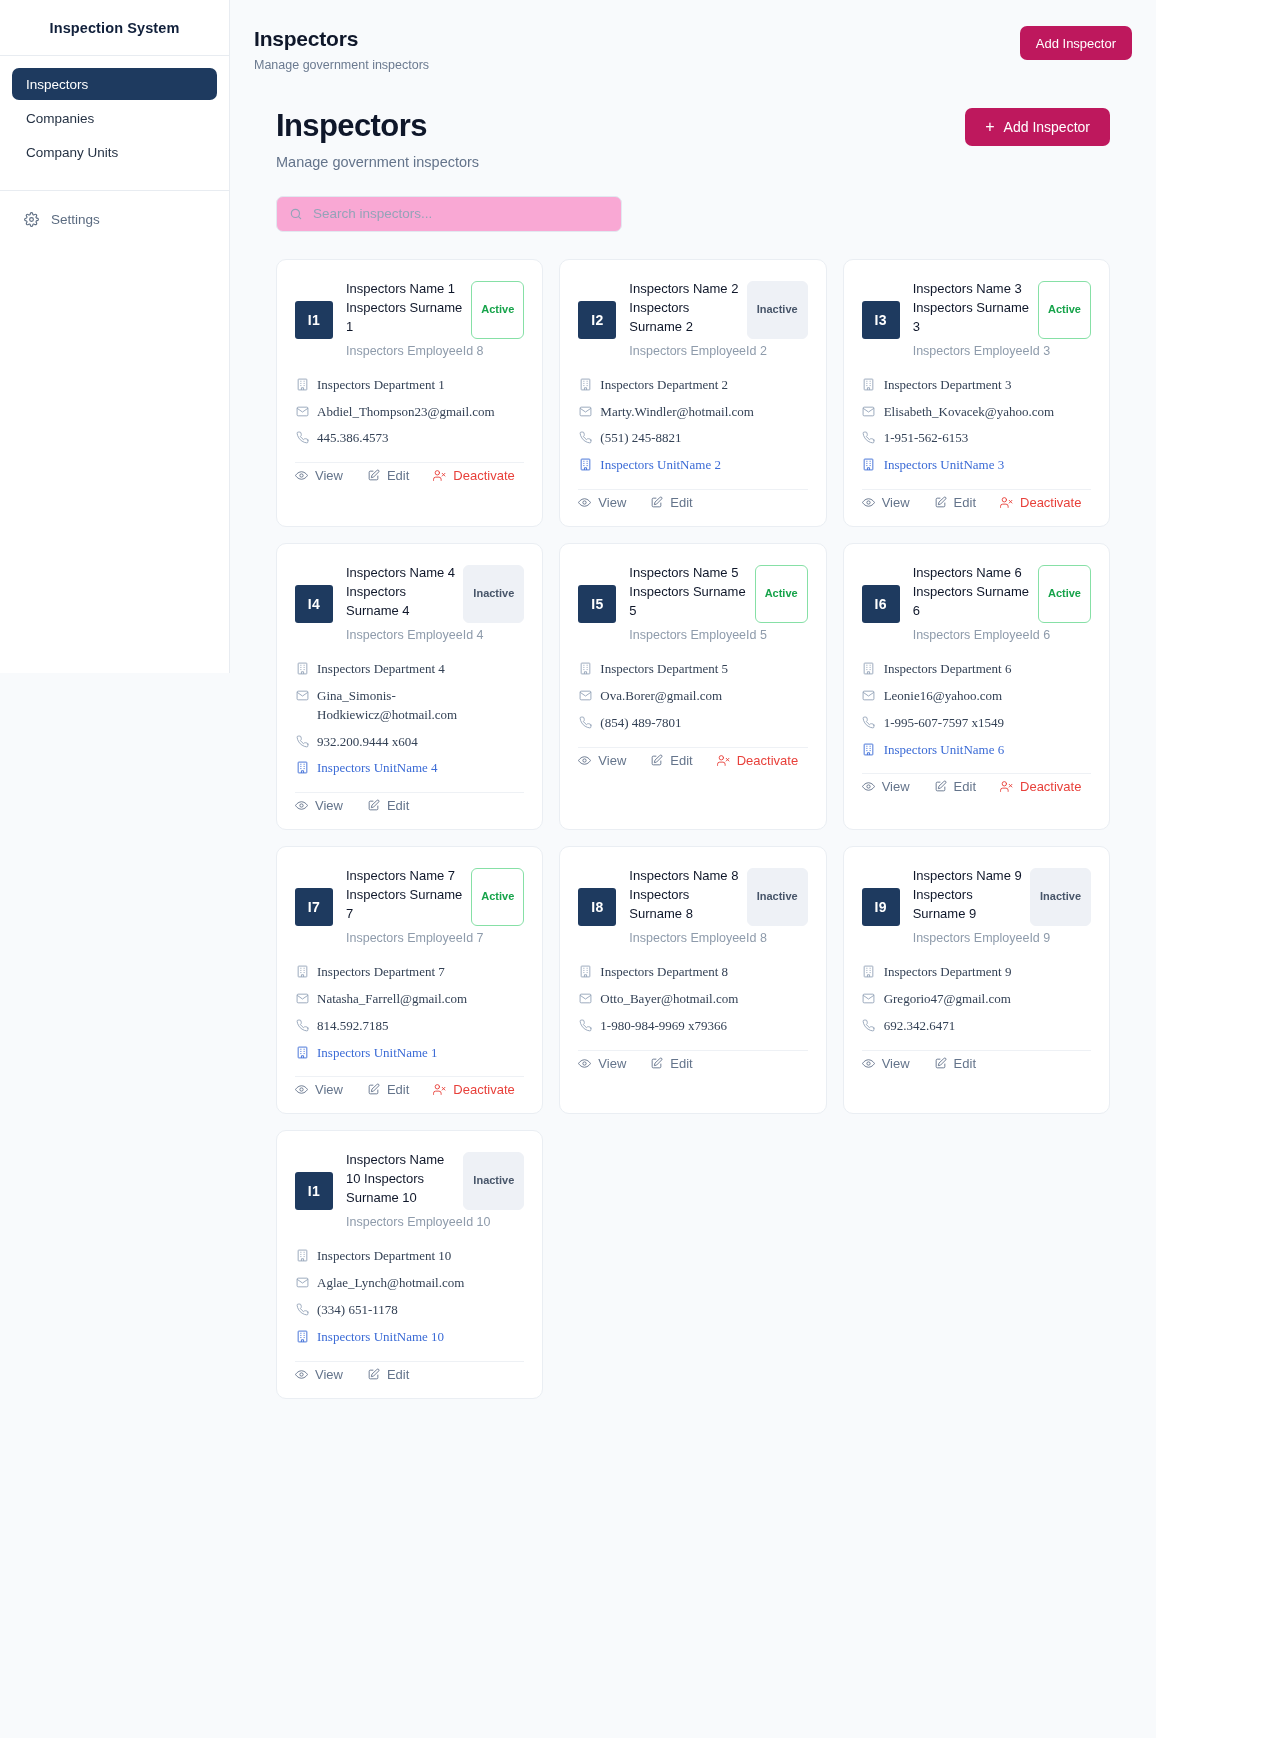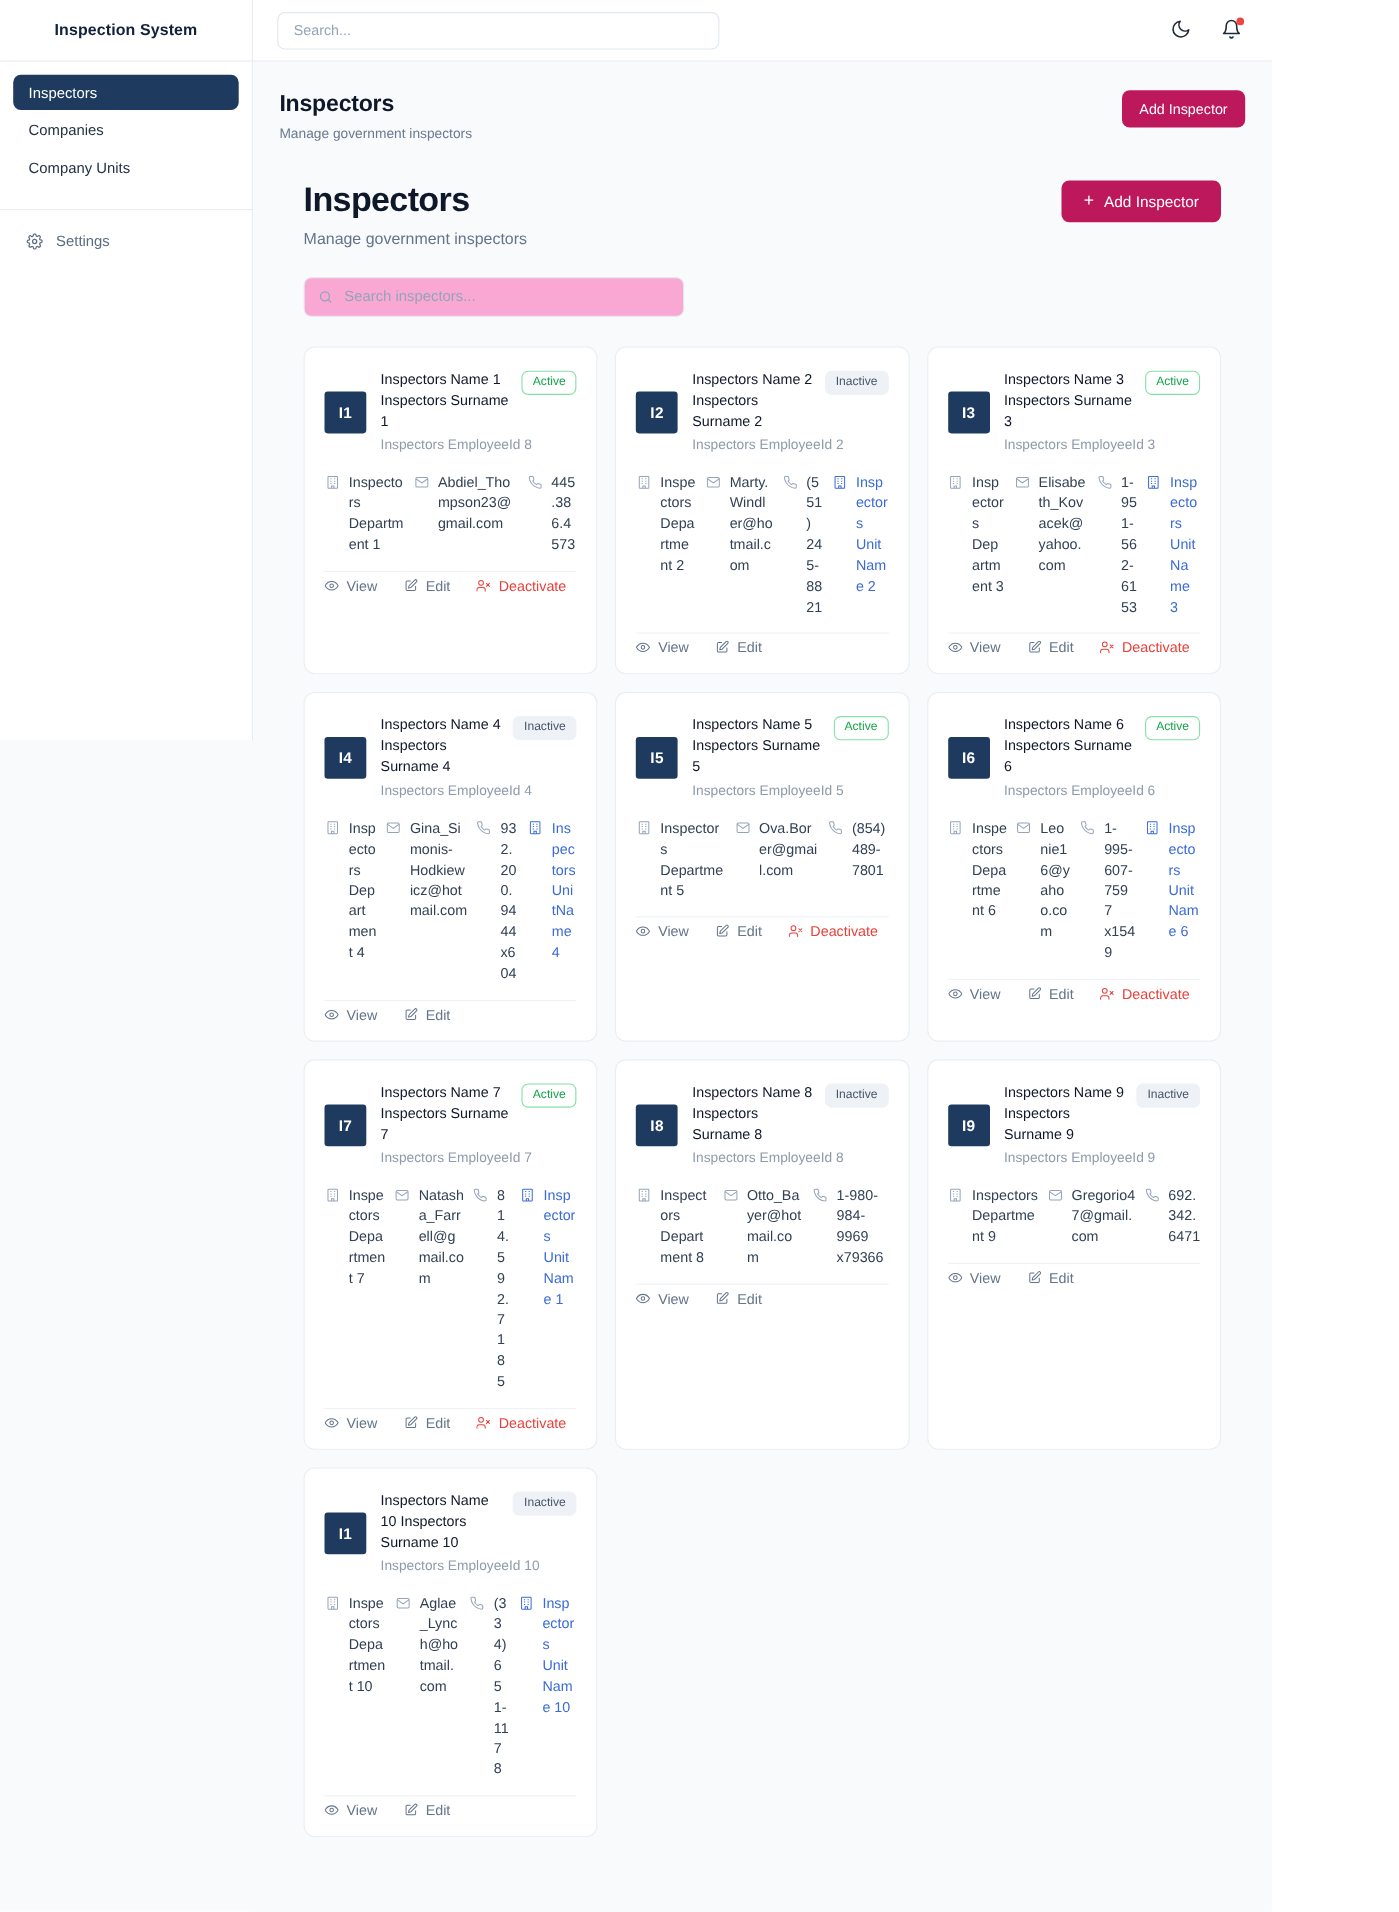--- a/index.html
+++ b/index.html
@@ -260,22 +260,22 @@
   }
   .card-name {
     font-size: 13px;
     color: #0f172a;
     line-height: 1.45;
     word-break: break-word;
   }
   .badge {
     flex: 0 0 auto;
     font-size: 11px;
-    font-weight: normal;
-    padding: 3px 9px;
+    font-weight: bold;
+    padding: 21px 9px;
     border-radius: 6px;
     line-height: 1.25;
     white-space: nowrap;
     margin-top: 1px;
   }
   .badge.active {
     color: #16a34a;
     background: #ffffff;
     border: 1px solid #86e0a6;
   }
@@ -287,22 +287,23 @@
   .card-empid {
     margin-top: 3px;
     font-size: 12.5px;
     color: #8e9bab;
     line-height: 1.45;
   }
 
   .card-meta {
     margin-top: 16px;
     display: flex;
-    flex-direction: row;
+    flex-direction: column;
     gap: 8px;
+    font-family: Liberation Serif, serif;
   }
   .meta-row {
     display: flex;
     align-items: flex-start;
     gap: 8px;
     font-size: 13px;
     color: #334155;
     line-height: 1.45;
     word-break: break-word;
   }
@@ -372,40 +373,20 @@
             <path d="M19.4 15a1.65 1.65 0 0 0 .33 1.82l.06.06a2 2 0 1 1-2.83 2.83l-.06-.06a1.65 1.65 0 0 0-1.82-.33 1.65 1.65 0 0 0-1 1.51V21a2 2 0 1 1-4 0v-.09A1.65 1.65 0 0 0 9 19.4a1.65 1.65 0 0 0-1.82.33l-.06.06a2 2 0 1 1-2.83-2.83l.06-.06A1.65 1.65 0 0 0 4.6 15a1.65 1.65 0 0 0-1.51-1H3a2 2 0 1 1 0-4h.09A1.65 1.65 0 0 0 4.6 9a1.65 1.65 0 0 0-.33-1.82l-.06-.06a2 2 0 1 1 2.83-2.83l.06.06A1.65 1.65 0 0 0 9 4.6a1.65 1.65 0 0 0 1-1.51V3a2 2 0 1 1 4 0v.09a1.65 1.65 0 0 0 1 1.51 1.65 1.65 0 0 0 1.82-.33l.06-.06a2 2 0 1 1 2.83 2.83l-.06.06A1.65 1.65 0 0 0 19.4 9c.14.37.43.67.79.83H21a2 2 0 1 1 0 4h-.09a1.65 1.65 0 0 0-1.51 1z"></path>
           </svg>
         </span>
         <span>Settings</span>
       </div>
     </div>
   </aside>
 
   <div class="main">
 
-    <header class="topbar">
-      <input class="topbar-search" type="text" placeholder="Search..." style="">
-      <div class="topbar-spacer"></div>
-      <button class="icon-btn">
-        <span>
-          <svg width="19" height="19" viewBox="0 0 24 24" fill="none" stroke="currentColor" stroke-width="1.8" stroke-linecap="round" stroke-linejoin="round">
-            <path d="M21 12.79A9 9 0 1 1 11.21 3 7 7 0 0 0 21 12.79z"></path>
-          </svg>
-        </span>
-      </button>
-      <button class="icon-btn">
-        <span>
-          <svg width="19" height="19" viewBox="0 0 24 24" fill="none" stroke="currentColor" stroke-width="1.8" stroke-linecap="round" stroke-linejoin="round">
-            <path d="M18 8A6 6 0 0 0 6 8c0 7-3 9-3 9h18s-3-2-3-9"></path>
-            <path d="M13.73 21a2 2 0 0 1-3.46 0"></path>
-          </svg>
-        </span>
-        <span class="bell-dot"></span>
-      </button>
-    </header>
 
     <div class="page-head">
       <div>
         <h1>Inspectors</h1>
         <div class="sub">Manage government inspectors</div>
       </div>
       <button class="btn-primary">
         <span>Add Inspector</span>
       </button>
     </div>

